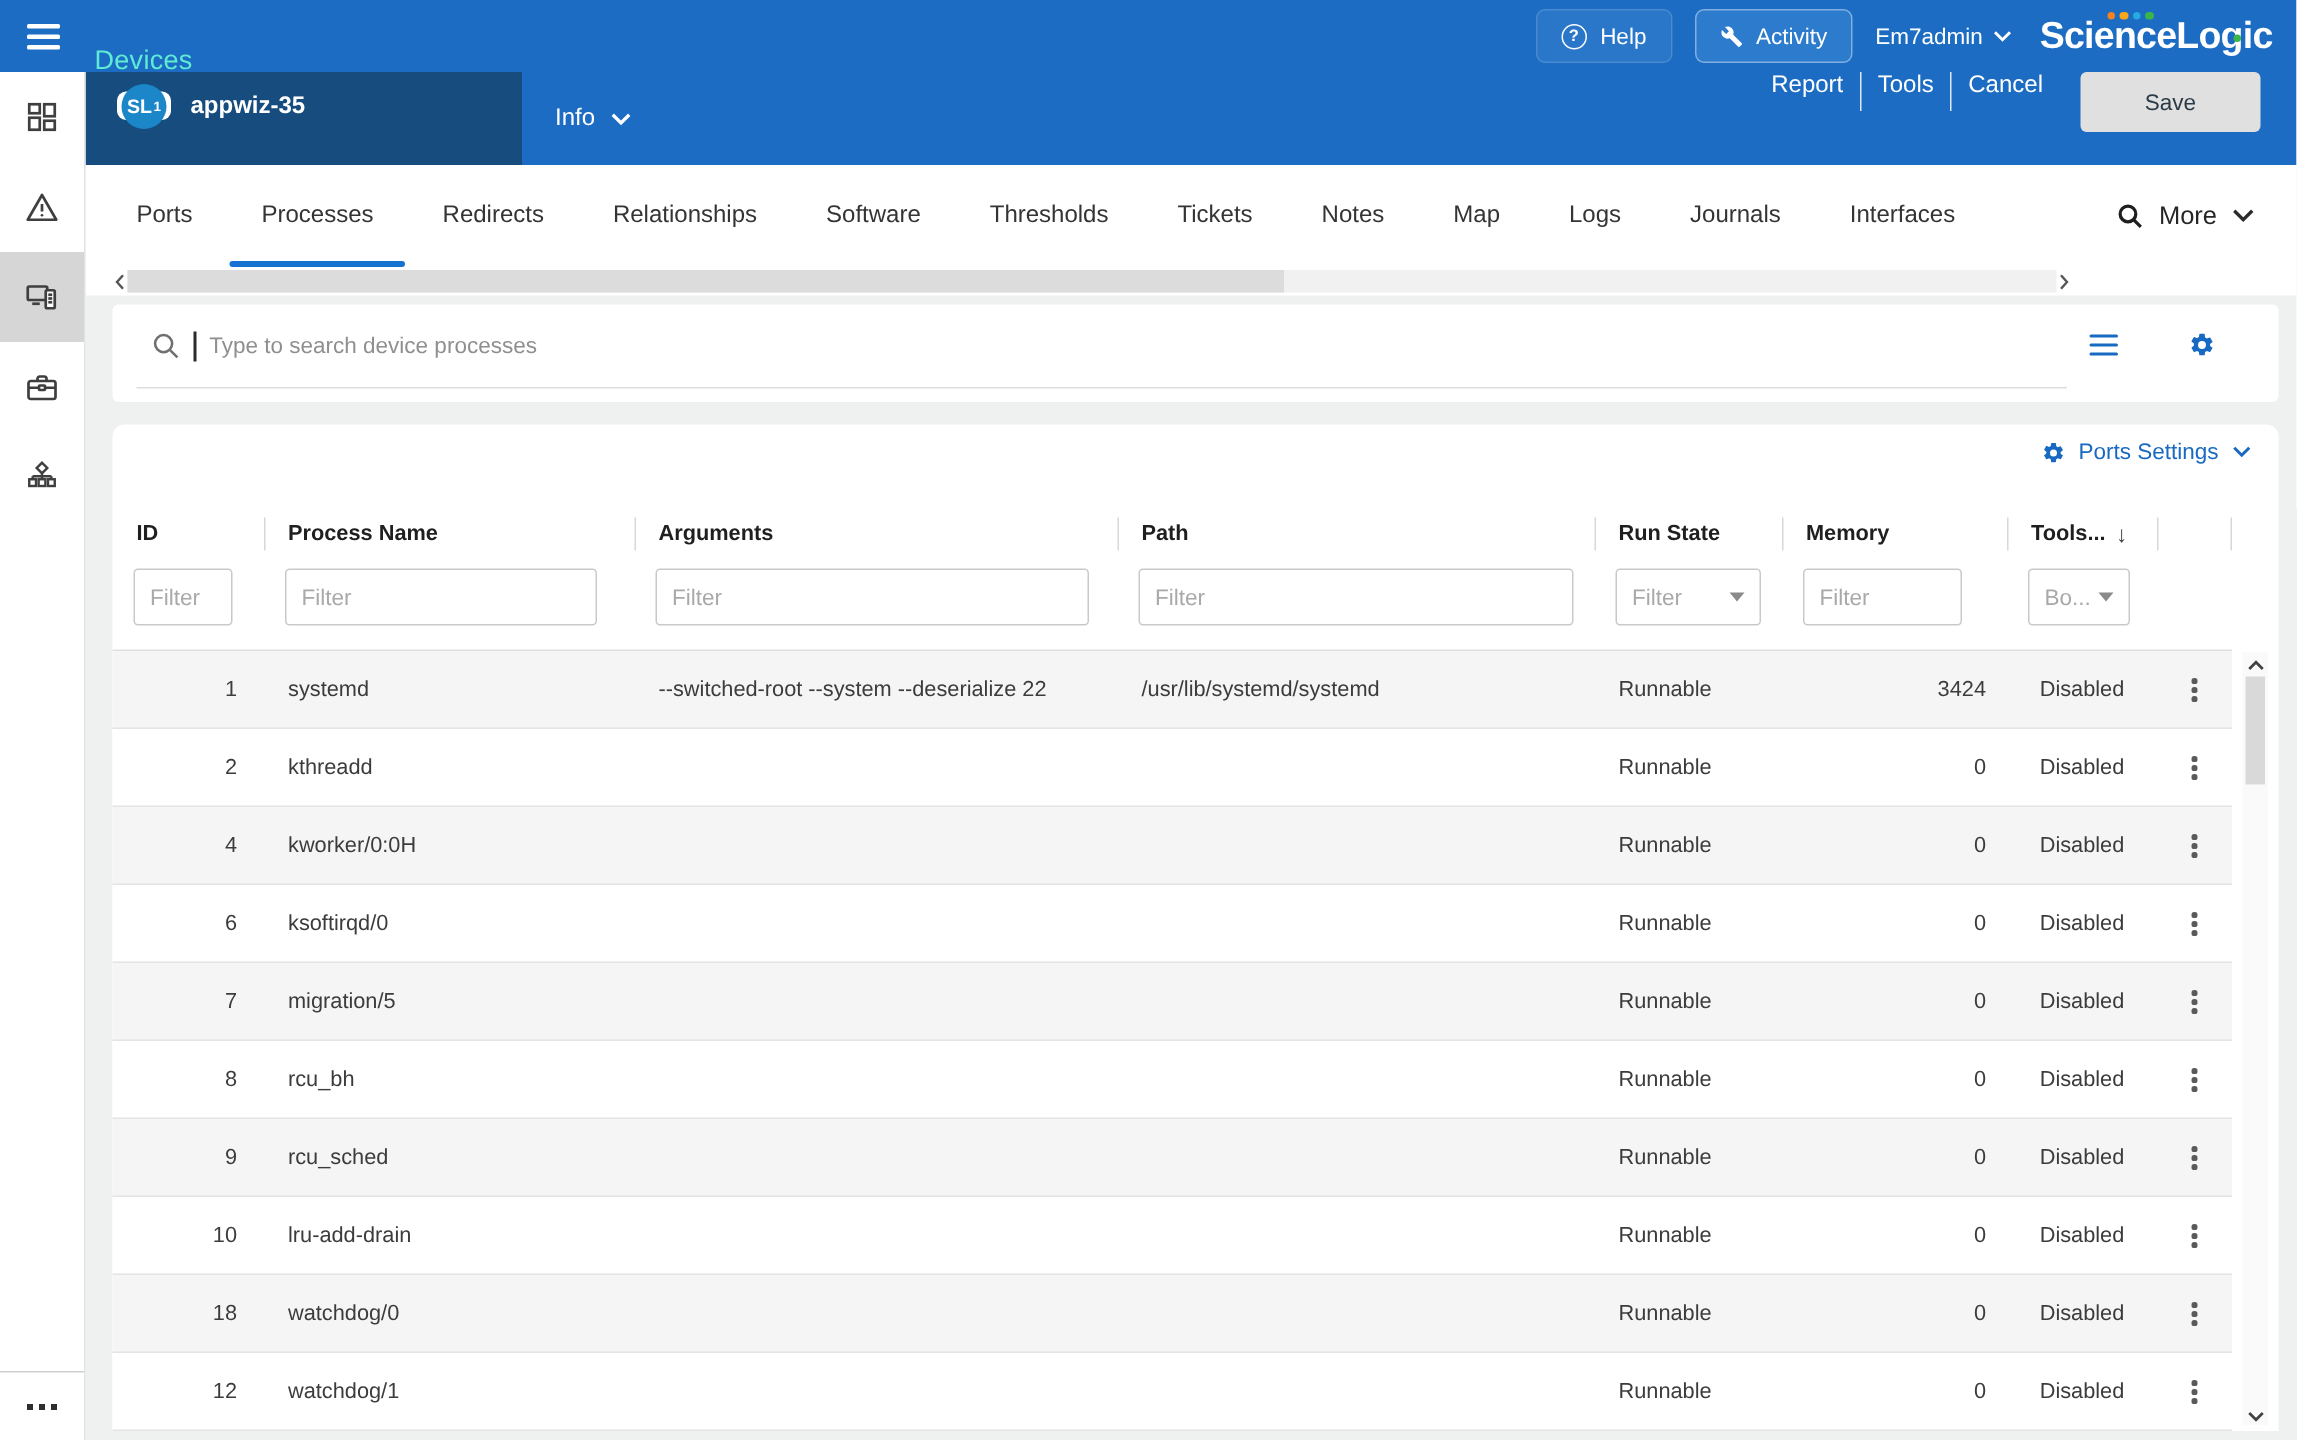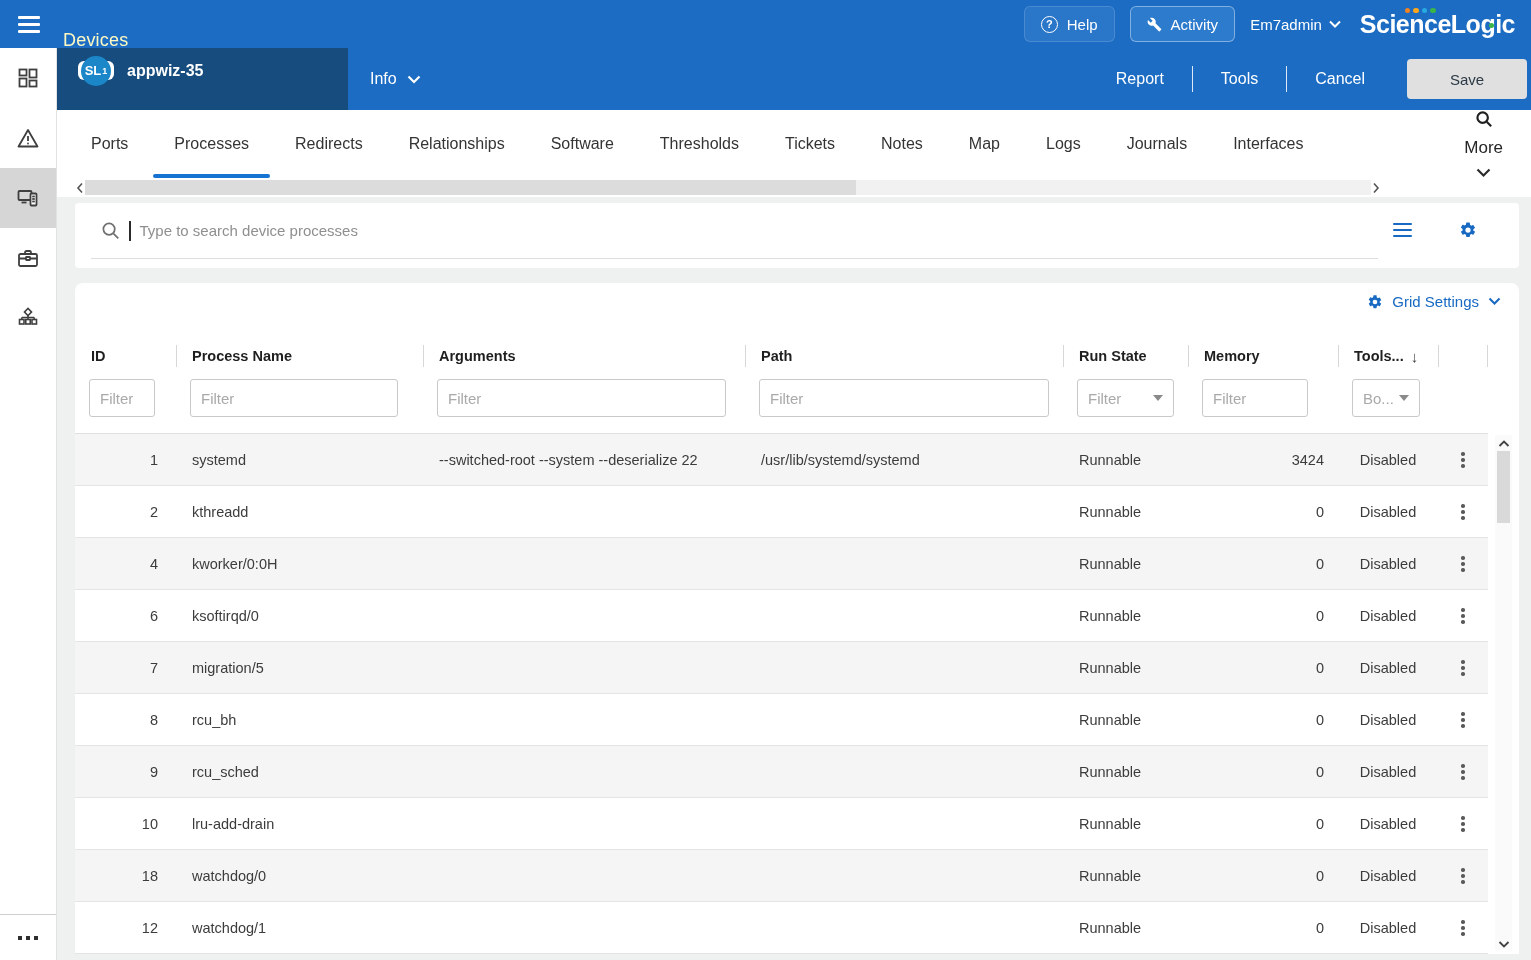--- a/index.html
+++ b/index.html
@@ -9,21 +9,21 @@
     background:#eff1f1;
     font-family:"Liberation Sans","DejaVu Sans",sans-serif;
     color:#3c3c3c;
   }
   svg { display:block; }
 
   
   .topbar { position:absolute; left:0; top:0; width:1531px; height:48px; background:#1b6cc2; display:flex; align-items:center; z-index:6; }
   .hamburger { width:57px; height:48px; display:flex; flex-direction:column; justify-content:center; align-items:center; gap:4px; cursor:pointer; background:transparent; border:none; }
   .hamburger i { width:22px; height:3px; background:#fff; border-radius:1px; }
-  .topbar-title { color:#fef9c3; font-size:18px; font-weight:500; margin-left:6px; letter-spacing:.2px;margin-top:32px; }
+  .topbar-title { color:#5eead4; font-size:18px; font-weight:500; margin-left:6px; letter-spacing:.2px;margin-top:32px; }
   .topbar-right { margin-left:auto; display:flex; align-items:center; gap:15px; padding-right:16px; }
   .top-btn { height:36px; padding:0 16px; border-radius:6px; background:#2a76c8; border:1px solid rgba(255,255,255,.15); color:#fff; display:flex; align-items:center; gap:9px; font-size:15px; cursor:pointer; font-family:inherit; }
   .top-btn.activity { background:#2d7bcd; border-color:rgba(255,255,255,.4); }
   .help-circle { width:17px; height:17px; border:1.6px solid #fff; border-radius:50%; font-size:11px; line-height:1; display:flex; align-items:center; justify-content:center; font-weight:700; }
   .user-menu { color:#fff; font-size:15px; display:flex; align-items:center; gap:7px; cursor:pointer; }
   .logo { position:relative; color:#fff; font-size:25px; font-weight:600; letter-spacing:-.5px; margin-left:4px; cursor:default; }
   .logo-dots { position:absolute; top:-2px; left:45px; display:flex; gap:3px; }
   .logo-dots i { width:5.5px; height:5.5px; border-radius:50%; }
   .g-dot { position:absolute; left:129px; top:13px; width:5px; height:5px; border-radius:50%; background:#39b54a; }
 
@@ -35,32 +35,32 @@
 
   
   .device-header { position:absolute; left:57px; top:48px; width:1474px; height:62px; background:#1b6cc2; z-index:4; }
   .device-strip { position:absolute; left:0; top:0; width:291px; height:62px; background:#164c7e; }
   .device-left { position:absolute; left:21px; top:13px; display:flex; align-items:center; gap:13px; }
   .sl-badge { width:36px; height:19px; background:#fff; border-radius:6px; display:flex; align-items:center; justify-content:center; }
   .sl-circle { width:30px; height:30px; background:#1b87c9; border-radius:50%; color:#fff; font-weight:700; font-size:13px; display:flex; align-items:center; justify-content:center; }
   .sl-circle sup { font-size:9px; margin-left:1px; }
   .device-name { color:#fff; font-size:16px; font-weight:600; }
   .info-dd { position:absolute; left:313px; top:0; height:62px; display:flex; align-items:center; gap:10px; color:#fff; font-size:16px; cursor:pointer; }
-  .header-actions { position:absolute; right:4px; top:0; height:62px; display:flex; align-items:center; gap:22px; color:#fff; font-size:16px; }
+  .header-actions { position:absolute; right:24px; top:0; height:62px; display:flex; gap:5px; color:#fff; font-size:16px; }
   .header-link { cursor:pointer; padding:0 6px; }
   .vsep { width:1px; height:26px; background:rgba(255,255,255,.85); }
   .save-btn { width:120px; height:40px; background:#e0e0e0; border:none; border-radius:4px; font-size:15px; color:#2b3a46; cursor:pointer; margin-left:14px; font-family:inherit; }
 
   
   .tabs-band { position:absolute; left:57px; top:110px; width:1474px; height:87px; background:#fff; z-index:3; }
   .tabbar { position:absolute; left:57px; top:110px; width:1474px; height:68px; display:flex; align-items:stretch; padding-left:34px; z-index:4; }
   .tabs-strip { display:flex; gap:46px; }
   .tab { font-size:16px; color:#343434; position:relative; display:flex; align-items:center; cursor:pointer; white-space:nowrap; }
   .tab.active::after { content:""; position:absolute; left:-21px; right:-21px; bottom:0; height:4px; background:#1673d2; border-radius:3px; }
-  .tab-more { margin-left:auto; display:flex; align-items:center; gap:10px; padding-right:28px; font-size:17px; color:#262626; cursor:pointer;flex-direction:column; }
+  .tab-more { margin-left:auto; display:flex; align-items:center; gap:10px; padding-right:28px; font-size:17px; color:#262626; cursor:pointer; }
 
   
   .hscroll { position:absolute; left:75px; top:178px; width:1306px; height:19px; display:flex; align-items:center; z-index:5; }
   .h-arrow { width:10px; height:19px; display:flex; align-items:center; justify-content:center; cursor:pointer; }
   .h-track { flex:1; height:15px; background:#f1f1f1; position:relative; cursor:pointer; }
   .h-thumb { position:absolute; left:0; top:0; height:15px; width:771px; background:#dcdcdc; cursor:grab; }
 
   
   .search-card { position:absolute; left:75px; top:203px; width:1444px; height:65px; background:#fff; border-radius:4px; z-index:3; }
   .search-inner { position:absolute; left:16px; top:0; width:1287px; height:56px; border-bottom:1px solid #dedede; display:flex; align-items:center; gap:9px; padding-left:10px; cursor:text; }
@@ -289,21 +289,21 @@
         </svg>
     </button>
   </div>
 </div>
 
 <div class="table-card">
   <div class="grid-settings">
     <svg width="16" height="16" viewBox="0 0 24 24" fill="#1769c2">
         <path d="M19.14 12.94a7.49 7.49 0 0 0 .06-.94 7.49 7.49 0 0 0-.06-.94l2.03-1.58a.5.5 0 0 0 .12-.64l-1.92-3.32a.5.5 0 0 0-.61-.22l-2.39 1a7.3 7.3 0 0 0-1.62-.94l-.36-2.54A.5.5 0 0 0 13.9 2h-3.8a.5.5 0 0 0-.49.42l-.36 2.54a7.3 7.3 0 0 0-1.62.94l-2.39-1a.5.5 0 0 0-.61.22L2.71 8.44a.5.5 0 0 0 .12.64l2.03 1.58a7.49 7.49 0 0 0-.06.94 7.49 7.49 0 0 0 .06.94l-2.03 1.58a.5.5 0 0 0-.12.64l1.92 3.32a.5.5 0 0 0 .61.22l2.39-1a7.3 7.3 0 0 0 1.62.94l.36 2.54a.5.5 0 0 0 .49.42h3.8a.5.5 0 0 0 .49-.42l.36-2.54a7.3 7.3 0 0 0 1.62-.94l2.39 1a.5.5 0 0 0 .61-.22l1.92-3.32a.5.5 0 0 0-.12-.64zM12 15.5A3.5 3.5 0 1 1 15.5 12 3.5 3.5 0 0 1 12 15.5z"></path>
       </svg>
-    <span>Grid Settings</span>
+    <span>Ports Settings</span>
     <svg width="13" height="9" viewBox="0 0 13 9">
         <polyline points="1.5,1.5 6.5,6.5 11.5,1.5" fill="none" stroke="#1769c2" stroke-width="2"></polyline>
       </svg>
   </div>
 
   <div class="thead" id="thead" style="grid-template-columns: 101px 247px 322px 318px 125px 150px 100px 50px;">
       <div class="th">
         <span>ID</span>
       </div>
       <div class="th">

